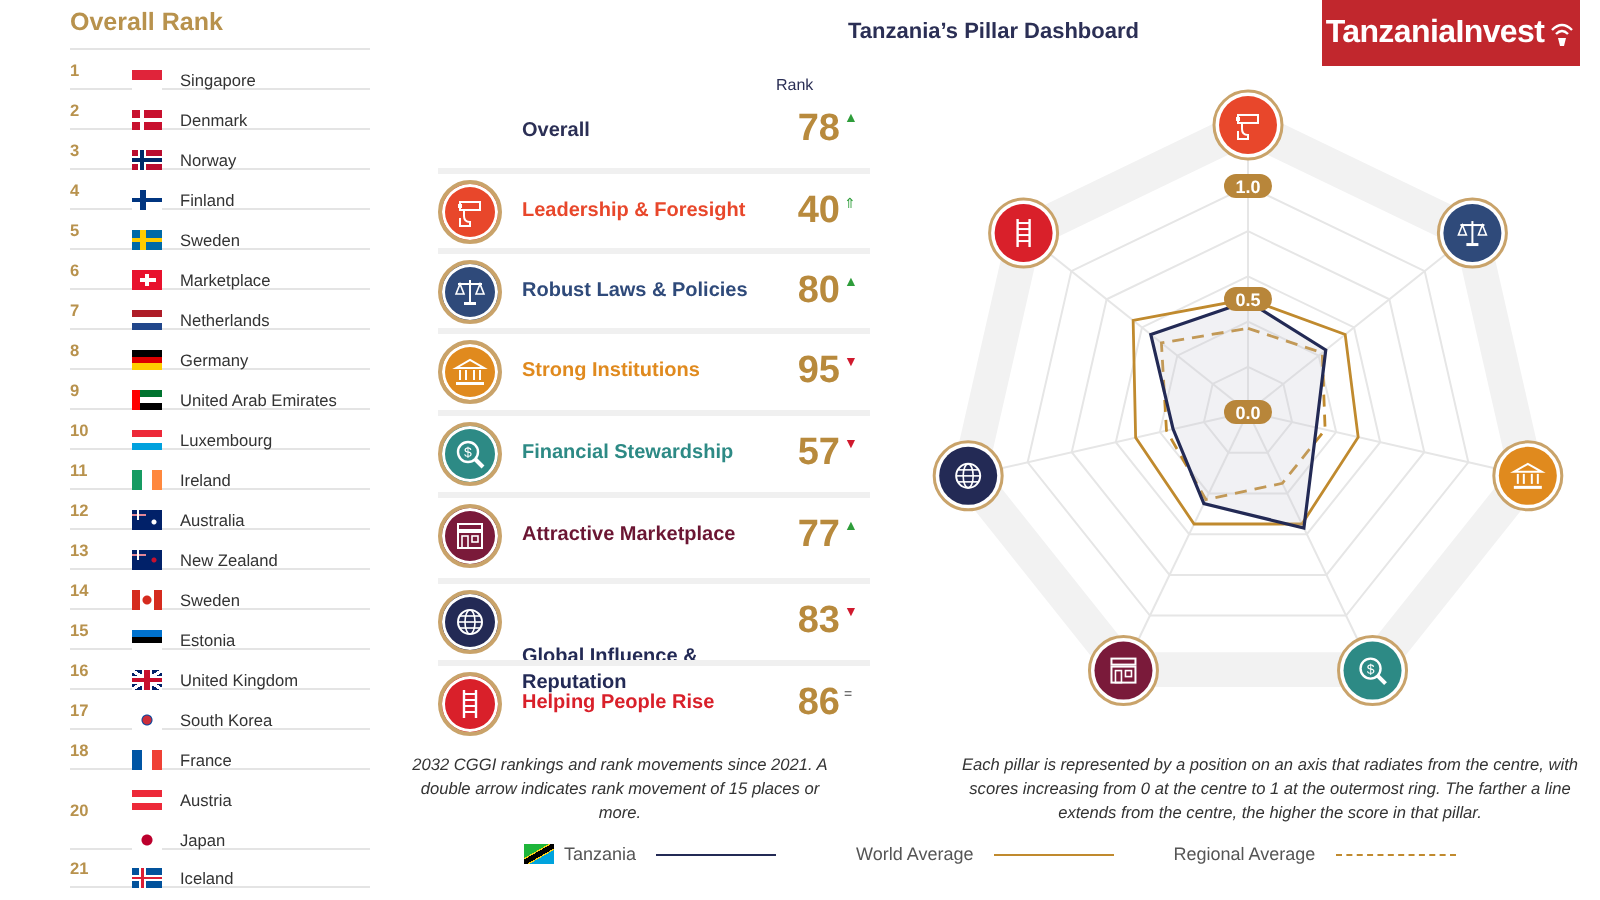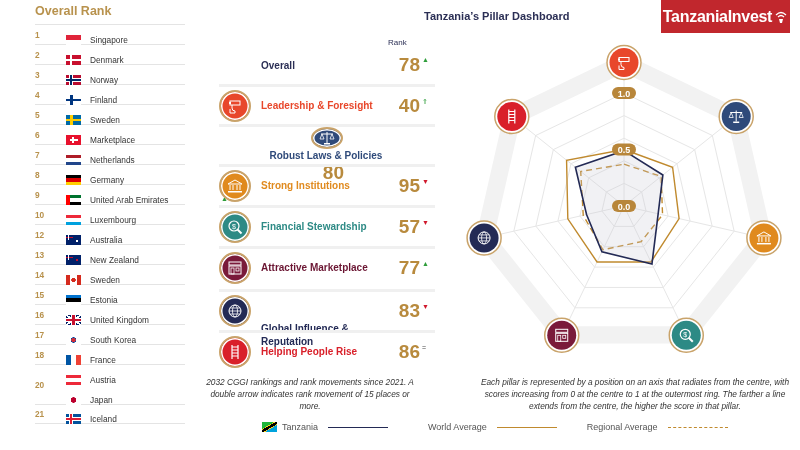--- a/index.html
+++ b/index.html
@@ -119,20 +119,29 @@
     <div class="rank-row">
       <span class="rank-num">10</span>
       <div class="rank-countries">
         <div class="rank-country">
           <span class="flag" style="background: linear-gradient(rgb(237, 41, 57) 33%, rgb(255, 255, 255) 33%, rgb(255, 255, 255) 66%, rgb(0, 161, 222) 66%);"></span>
           <span>Luxembourg</span>
         </div>
       </div>
     </div>
     <div class="rank-row">
+      <span class="rank-num">11</span>
+      <div class="rank-countries">
+        <div class="rank-country">
+          <span class="flag" style="background: linear-gradient(90deg, rgb(22, 155, 98) 33%, rgb(255, 255, 255) 33%, rgb(255, 255, 255) 66%, rgb(255, 136, 62) 66%);"></span>
+          <span>Ireland</span>
+        </div>
+      </div>
+    </div>
+    <div class="rank-row">
       <span class="rank-num">12</span>
       <div class="rank-countries">
         <div class="rank-country">
           <span class="flag" style="background: radial-gradient(circle at 11px 6px, rgb(255, 255, 255) 1px, transparent 1.5px), linear-gradient(90deg, transparent 2.5px, rgb(255, 255, 255) 2.5px, rgb(255, 255, 255) 3.5px, transparent 3.5px) 0px 0px / 7px 5px no-repeat, linear-gradient(transparent 2px, rgb(255, 255, 255) 2px, rgb(200, 16, 46) 2.5px, rgb(255, 255, 255) 3px, transparent 3px) 0px 0px / 7px 5px no-repeat, rgb(1, 33, 105);"></span>
           <span>Australia</span>
         </div>
       </div>
     </div>
     <div class="rank-row">
       <span class="rank-num">13</span>
@@ -225,21 +234,21 @@
         <svg width="18" height="18" viewBox="0 0 18 18">
           <rect x="4" y="4" width="10" height="4" fill="none" stroke="#fff" stroke-width="1"></rect>
           <rect x="3" y="5" width="2" height="2" fill="#fff"></rect>
           <path d="M6 8 L6 11 Q6 14 9 14 L9 16 L4 16 L4 12" fill="none" stroke="#fff" stroke-width="1"></path>
         </svg>
       </span>
       <span class="p-label" style="color: rgb(232, 71, 43);">Leadership &amp; Foresight</span>
       <span class="p-rank">40</span>
       <span class="p-move up">⇑</span>
     </div>
-    <div class="pillar-row" style="top: 124px; flex-direction: column;">
+    <div class="pillar-row" style="top: 124px;">
       <span class="p-icon" style="background: rgb(47, 74, 122);">
         <svg width="18" height="18" viewBox="0 0 18 18">
           <line x1="9" y1="3" x2="9" y2="14" stroke="#fff" stroke-width="1"></line>
           <line x1="3" y1="5" x2="15" y2="5" stroke="#fff" stroke-width="1"></line>
           <path d="M2 10 L4 5 L6 10 Z M12 10 L14 5 L16 10 Z" fill="none" stroke="#fff" stroke-width="0.8"></path>
           <rect x="6" y="14" width="6" height="1.5" fill="#fff"></rect>
         </svg>
       </span>
       <span class="p-label" style="color: rgb(47, 74, 122);">Robust Laws &amp; Policies</span>
       <span class="p-rank">80</span>

